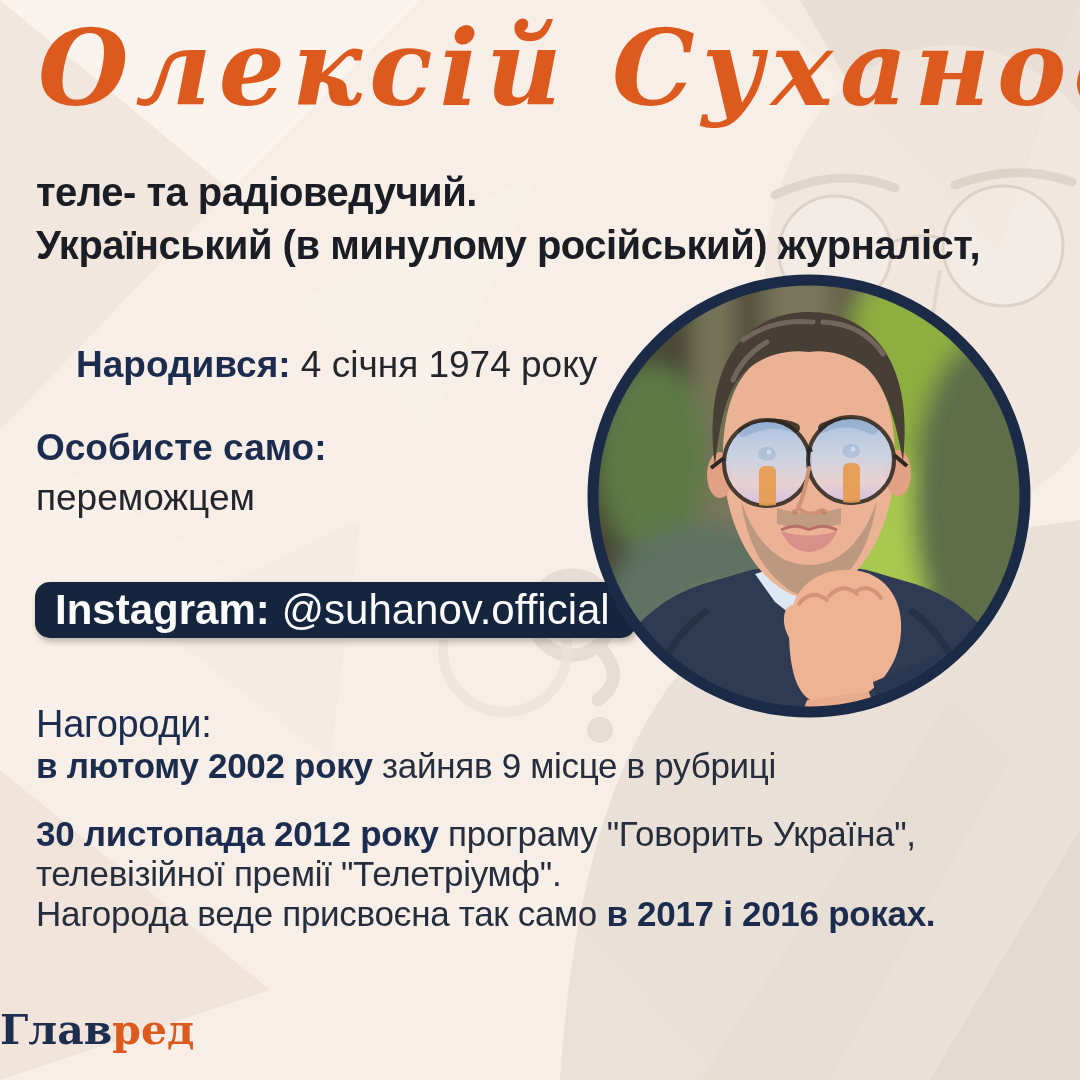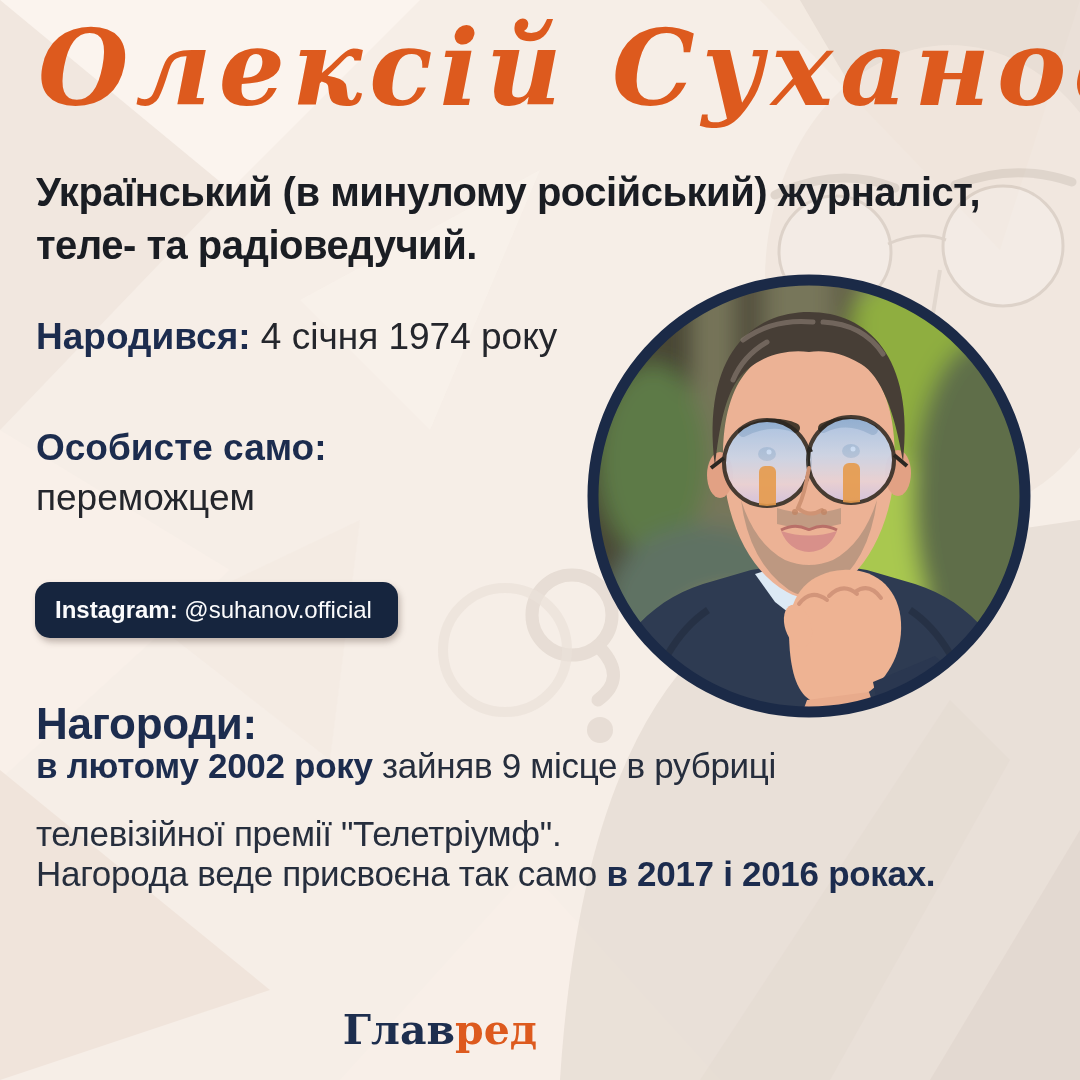--- a/index.html
+++ b/index.html
@@ -29,47 +29,46 @@
     letter-spacing:7px;
     color:var(--orange);
     margin:0;white-space:nowrap;
   }
   .subtitle{
     position:absolute;left:36px;top:166px;width:1000px;
     font-weight:bold;font-size:40px;line-height:53px;
     color:var(--ink);letter-spacing:-0.5px;
   }
   .fact{position:absolute;left:36px;font-size:37px;line-height:50px;color:#24262C;}
-  .fact-born{top:312px;}
+  .fact-born{top:340px;margin-left:40px;}
   .fact-personal{top:423px;}
   .fact b,.awards b{font-weight:bold;color:var(--navy);}
   .pill{
     position:absolute;left:35px;top:582px;
     background:var(--pill-navy);
     color:#FBFBFC;
-    font-size:24px;line-height:38px;
+    font-size:42px;line-height:38px;
     padding:9px 26px 9px 20px;
     border-radius:15px;
     box-shadow:2px 4px 6px rgba(90,70,60,.35);
     white-space:nowrap;
   }
   .pill b{font-weight:bold;}
   .awards{
     position:absolute;left:36px;top:702px;width:1010px;
     font-size:35px;line-height:40px;color:var(--body-ink);
     letter-spacing:-0.3px;
   }
-  .awards .heading{font-weight:bold;color:var(--navy);font-size:44px;line-height:44px;}
+  .awards .heading{font-weight:normal;color:var(--navy);font-size:38px;line-height:44px;}
   .awards .gap{height:28px;}
   .photo-wrap{
     position:absolute;left:583px;top:270px;width:452px;height:452px;
   }
   .logo{
     position:absolute;left:0;top:1008px;width:880px;
-    text-align:center;
     font-family:"DejaVu Serif",serif;
     font-weight:bold;font-size:41px;line-height:44px;
     letter-spacing:0;
   }
   .logo .p1{color:#1D2E4E;}
   .logo .p2{color:var(--orange);}
   .line{display:block;}
 </style>
 </head>
 <body>
@@ -108,41 +107,42 @@
         <path d="M600,648 Q628,678 598,700" fill="none" stroke="#D8CCC2" stroke-width="13" stroke-linecap="round"></path>
         <circle cx="600" cy="730" r="13" fill="#D8CCC2"></circle>
         <circle cx="505" cy="650" r="62" fill="none" stroke="#DFD4CA" stroke-width="10" opacity="0.7"></circle>
       </g>
     </g>
   </svg>
 
   <h1 class="title">Олексій Суханов</h1>
 
   <div class="subtitle">
+    <span class="line">теле- та радіоведучий.</span>
     <span class="line">Український (в минулому російський) журналіст,</span>
-    <span class="line">теле- та радіоведучий.</span>
   </div>
 
   <div class="fact fact-born">
     <b>Народився:</b><span> 4 січня 1974 року</span>
   </div>
 
   <div class="fact fact-personal">
     <b class="line">Особисте само:</b>
     <span class="line">переможцем</span>
   </div>
 
   <div class="pill">
     <b>Instagram:</b><span> @suhanov.official</span>
   </div>
 
   <div class="awards">
     <div class="heading">Нагороди:</div>
     <div class="line"><b>в лютому 2002 року</b><span> зайняв 9 місце в рубриці</span></div>
     <div class="gap"></div>
+    <div class="line"><b>30 листопада 2012 року</b><span> програму "Говорить Україна",</span></div>
     <div class="line">телевізійної премії "Телетріумф".</div>
     <div class="line"><span>Нагорода веде присвоєна так само </span><b>в 2017 і 2016 роках.</b></div>
   </div>
 
   <div class="photo-wrap">
     <svg width="452" height="452" viewBox="0 0 452 452" aria-hidden="true">
       <defs>
         <clipPath id="photoClip">
             <circle cx="226" cy="226" r="220"></circle>
           </clipPath>

